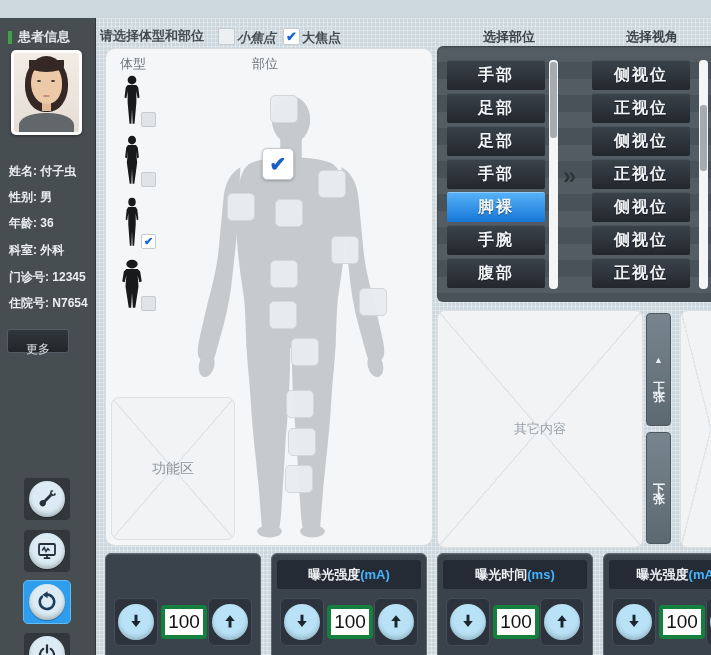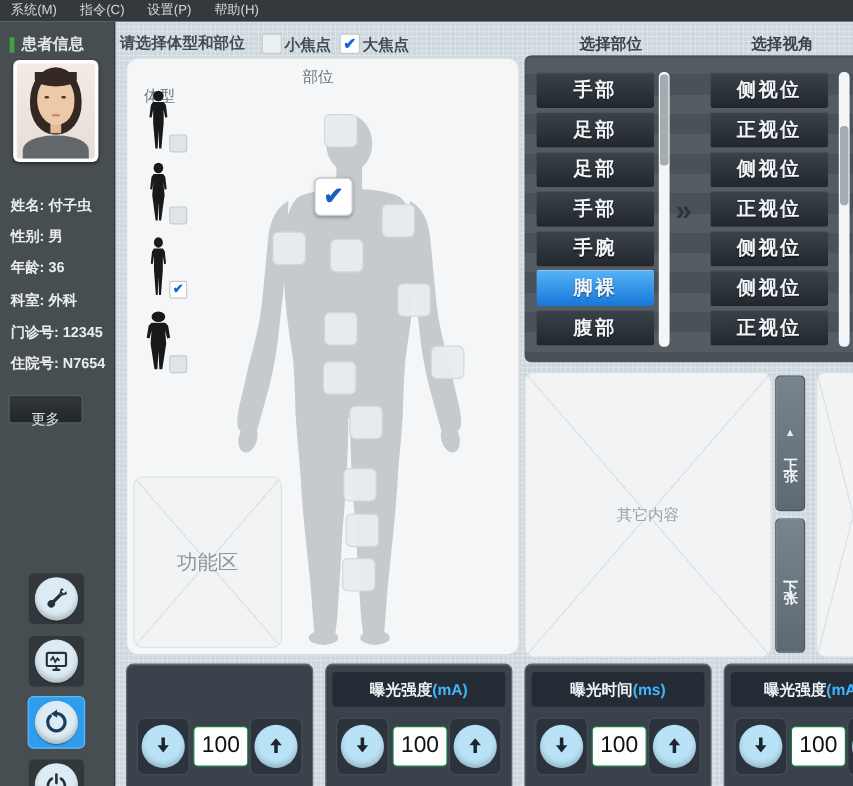--- a/index.html
+++ b/index.html
@@ -60,21 +60,21 @@
   .scb .ck{color:#1565d8;font-size:11px;font-weight:bold;line-height:1;}
   .figure{position:absolute;left:60px;top:40px;width:250px;height:460px;}
   .bpcb{position:absolute;width:26px;height:26px;background:rgba(233,236,238,.96);border:1px solid #d3d7da;
         border-radius:5px;cursor:pointer;display:flex;align-items:center;justify-content:center;}
   .bpcb.on{width:30px;height:30px;background:#fff;border-color:#c3c9cd;box-shadow:0 1px 3px rgba(0,0,0,.25);}
   .bpcb .ck{color:#1a5fc4;font-size:20px;font-weight:bold;line-height:1;}
   .xbox{background-color:#f1f3f4;
     background-image:linear-gradient(to bottom right,transparent calc(50% - .7px),#e1e5e8 calc(50% - .7px),#e1e5e8 calc(50% + .7px),transparent calc(50% + .7px)),
                      linear-gradient(to bottom left,transparent calc(50% - .7px),#e1e5e8 calc(50% - .7px),#e1e5e8 calc(50% + .7px),transparent calc(50% + .7px));
     border:1px solid #dde1e4;border-radius:8px;display:flex;align-items:center;justify-content:center;}
-  .func-area{position:absolute;left:5px;top:348px;width:122px;height:141px;color:#8d969c;font-size:17px;}
+  .func-area{position:absolute;left:5px;top:348px;width:122px;height:141px;color:#8d969c;font-size:14px;}
   
   .lists-panel{position:absolute;left:437px;top:46px;width:278px;height:256px;background:#4c565d;
      background-image:repeating-linear-gradient(180deg,rgba(255,255,255,.04) 0 16px,rgba(0,0,0,.05) 16px 33px);
      border-radius:6px 0 0 6px;box-shadow:inset 0 1px 2px rgba(0,0,0,.3);z-index:4;}
   .list{position:absolute;top:14px;width:98px;text-align:right;}
   .lrow{height:30px;margin-bottom:3px;background:linear-gradient(#3a424a,#22272d);border-top:1px solid #4a545c;
         border-radius:2px;color:#f2f5f7;font-size:16px;font-weight:bold;letter-spacing:2px;cursor:pointer;
         display:flex;align-items:center;justify-content:center;text-shadow:0 1px 1px rgba(0,0,0,.5);box-sizing:border-box;}
   .lrow.selected{background:linear-gradient(#55b1f7,#1677d8);border-top-color:#8ccaff;}
   .scroll{position:absolute;top:14px;width:9px;height:229px;background:#f3f5f6;border-radius:4px;}
@@ -92,36 +92,30 @@
   .exp{position:absolute;top:553px;width:156px;height:110px;background:#3a424b;border:1px solid #5d6770;
        border-radius:6px;box-sizing:border-box;box-shadow:inset 0 1px 0 rgba(255,255,255,.08);z-index:4;}
   .exp-title{position:absolute;left:5px;right:5px;top:6px;height:29px;background:#242b34;border-radius:3px;
        display:flex;align-items:center;justify-content:center;font-size:13px;font-weight:bold;color:#eef2f5;}
   .exp-unit{color:#43b4ff;}
   .stepbtn{position:absolute;top:44px;width:44px;height:48px;background:#2c333c;border:1px solid #454e58;
        border-radius:6px;display:flex;align-items:center;justify-content:center;cursor:pointer;padding:0;}
   .stepbtn.dn{left:8px;} .stepbtn.up{right:8px;}
   .stepcirc{width:36px;height:36px;border-radius:50%;background:#b9e2f6;display:flex;align-items:center;
        justify-content:center;box-shadow:inset 0 -3px 4px rgba(0,0,0,.18);}
-  .expval{position:absolute;left:55px;top:51px;width:46px;height:34px;border:1px solid #15803d;border-radius:4px;
+  .expval{position:absolute;left:55px;top:51px;width:46px;height:34px;border:4px solid #15803d;border-radius:4px;
        text-align:center;font-size:19px;color:#111;background:#fff;padding:0;font-family:inherit;box-sizing:border-box;}
 </style>
 </head>
 <body>
 
 <div class="app">
 
   <div class="main-bg"></div>
 
-  <div class="menubar">
-    <span>系统(M)</span>
-    <span>指令(C)</span>
-    <span>设置(P)</span>
-    <span>帮助(H)</span>
-  </div>
 
   <div class="sidebar">
     <div class="sb-header">
       <span class="green-bar"></span>
       <span class="sb-title">患者信息</span>
     </div>
     <div class="photo">
       <div class="photo-inner">
         <div class="hair"></div>
         <div class="neck"></div>
@@ -181,30 +175,30 @@
         <svg width="24" height="24" viewBox="0 0 24 24" fill="none" stroke="#273039" stroke-width="2.2" stroke-linecap="round">
           <path d="M8.2 6.8 a7 7 0 1 0 7.6 0"></path>
             <path d="M12 3.4 v7.2"></path>
         </svg>
       </span>
     </button>
   </div>
 
   <div class="main-title">请选择体型和部位</div>
   <span class="hcb" style="left:218px;"></span>
-  <span class="hcb-label" style="left:237px;">小焦点</span>
+  <span class="hcb-label" style="left:237px;font-style:italic;">小焦点</span>
   <span class="hcb on" style="left:283px;">
     <span class="ck">✔</span>
     </span>
   <span class="hcb-label" style="left:302px;">大焦点</span>
   <div class="colhead" style="left:448px;width:122px;">选择部位</div>
   <div class="colhead" style="left:592px;width:120px;">选择视角</div>
 
   <div class="body-panel">
-    <span class="zone-label" style="left:14px;top:22px;">体型</span>
+    <span class="zone-label" style="left:14px;top:6px;">体型</span>
     <span class="zone-label" style="left:146px;top:6px;">部位</span>
 
     <div class="biotype" style="top:26px;">
       <svg width="36" height="50" viewBox="0 0 36 80">
           <g fill="#17191b">
         <circle cx="18" cy="8" r="7"></circle>
             <path d="M11 16 L25 16 L28 20 L30 36 L27 37 L25 26 L25 44 L22 78 L19 78 L18 54 L17 78 L14 78 L11 44 L11 26 L9 37 L6 36 L8 20 Z"></path>
           </g>
         </svg>
       <span class="scb"></span>
@@ -275,22 +269,22 @@
       <span>功能区</span>
     </div>
   </div>
 
   <div class="lists-panel">
     <div class="list" style="left:10px;">
       <div class="lrow">手部</div>
       <div class="lrow">足部</div>
       <div class="lrow">足部</div>
       <div class="lrow">手部</div>
+      <div class="lrow selected">脚裸</div>
       <div class="lrow">手腕</div>
-      <div class="lrow selected">脚裸</div>
       <div class="lrow">腹部</div>
     </div>
     <div class="scroll" style="left:112px;">
       <div class="thumb" style="top:2px;height:76px;"></div>
     </div>
     <div class="chevron">»</div>
     <div class="list" style="left:155px;">
       <div class="lrow">侧视位</div>
       <div class="lrow">正视位</div>
       <div class="lrow">侧视位</div>

